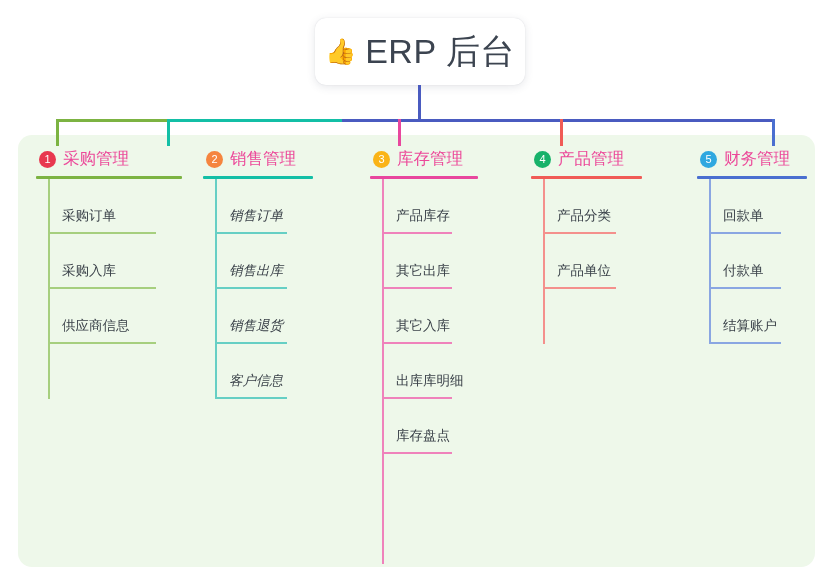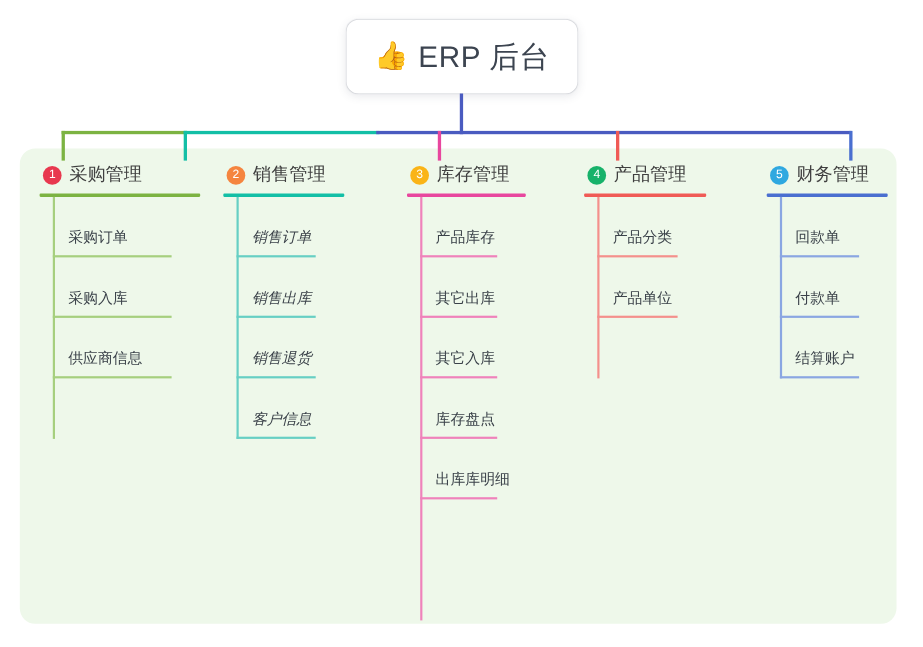--- a/index.html
+++ b/index.html
@@ -46,21 +46,21 @@
     align-items: center;
     justify-content: center;
     gap: 9px;
   }
   .title-emoji {
     font-size: 25px;
     line-height: 1;
     color: #f5b942;
   }
   .title-text {
-    font-size: 27px;
+    font-size: 34px;
     color: #3c4450;
     letter-spacing: 0.5px;
     white-space: nowrap;
   }
 
   
   .seg { position: absolute; }
 
   
   .column {
@@ -81,21 +81,21 @@
     border-radius: 50%;
     color: #ffffff;
     font-size: 11px;
     line-height: 17px;
     text-align: center;
     flex: 0 0 auto;
     font-weight: normal;
   }
   .col-title {
     font-size: 16.5px;
-    color: #404040;
+    color: #ec4899;
     white-space: nowrap;
   }
   .head-rule {
     position: absolute;
     left: 0;
     height: 3px;
     border-radius: 1px;
   }
 
   
@@ -215,25 +215,25 @@
           </div>
           <div class="item">
             <span class="item-label">其它出库</span>
             <div class="item-rule" style="width: 70px; background: rgb(239, 130, 187);"></div>
           </div>
           <div class="item">
             <span class="item-label">其它入库</span>
             <div class="item-rule" style="width: 70px; background: rgb(239, 130, 187);"></div>
           </div>
           <div class="item">
+            <span class="item-label">出库库明细</span>
+            <div class="item-rule" style="width: 70px; background: rgb(239, 130, 187);"></div>
+          </div>
+          <div class="item">
             <span class="item-label">库存盘点</span>
-            <div class="item-rule" style="width: 70px; background: rgb(239, 130, 187);"></div>
-          </div>
-          <div class="item">
-            <span class="item-label">出库库明细</span>
             <div class="item-rule" style="width: 70px; background: rgb(239, 130, 187);"></div>
           </div>
         </div>
       </div>
       <div class="column" style="left: 531px; width: 111px;">
         <div class="col-head">
           <span class="badge" style="background: rgb(23, 178, 106);">4</span>
           <span class="col-title">产品管理</span>
         </div>
         <div class="head-rule" style="top: 30px; width: 111px; background: rgb(240, 91, 86);"></div>

